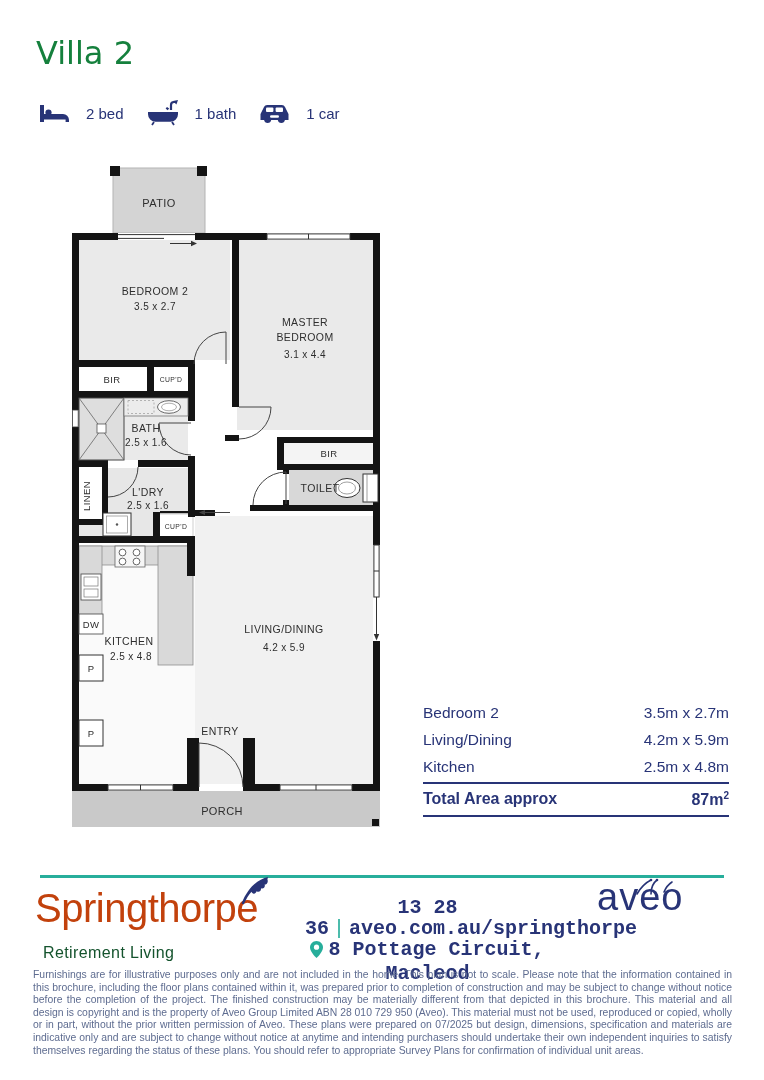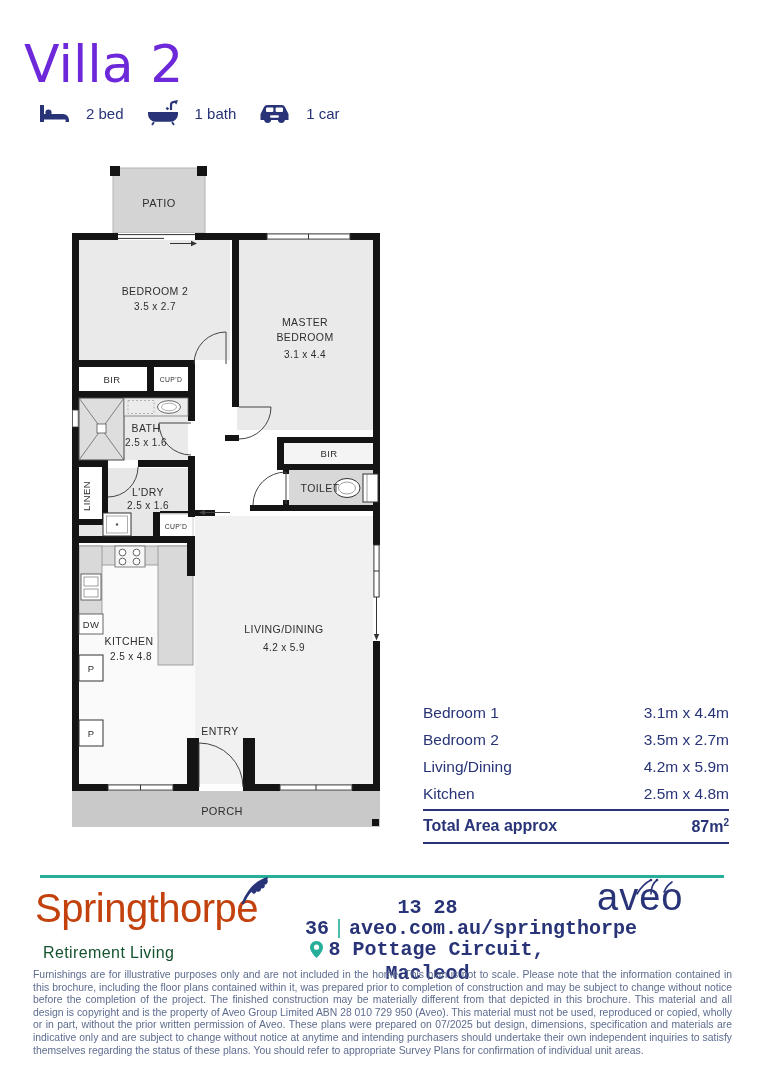--- a/index.html
+++ b/index.html
@@ -1,21 +1,21 @@
 <!DOCTYPE html>
 <html><head>
 <meta charset="utf-8">
 <style>
   html,body{margin:0;padding:0;background:#fff;}
   .page{position:relative;width:764px;height:1080px;background:#ffffff;overflow:hidden;
         font-family:"Liberation Sans",sans-serif;color:#283477;}
   .abs{position:absolute;}
   
-  .title{left:24px;top:34px;font-family:"DejaVu Sans",sans-serif;font-size:52px;
-         color:#6d28d9;letter-spacing:0px;}
+  .title{left:36px;top:34px;font-family:"DejaVu Sans",sans-serif;font-size:32px;
+         color:#15803d;letter-spacing:0px;}
   .features{left:38px;top:100px;display:flex;align-items:center;gap:22px;}
   .feature{display:flex;align-items:center;gap:15px;}
   .feature .flabel{font-size:15px;color:#283477;}
   .ficon svg{display:block;}
   
   .plan{left:72px;top:163px;width:312px;height:665px;}
   .plan text{font-family:"Liberation Sans",sans-serif;fill:#2e2e2e;letter-spacing:.4px;}
   .rl{font-size:10.5px;}
   .rd{font-size:10px;letter-spacing:.2px;}
   .sl{font-size:9.5px;}
@@ -264,24 +264,20 @@
       <text x="19" y="574" class="sl">P</text>
       <text x="212" y="470" class="rl">LIVING/DINING</text>
       <text x="212" y="488" class="rd">4.2 x 5.9</text>
       <text x="148" y="572" class="rl">ENTRY</text>
       <text x="150" y="652" class="pl">PORCH</text>
     </g>
   </svg>
 
   <div class="abs specs">
     <div class="spec-row">
-      <span>Bedroom 1</span>
-      <span>3.1m x 4.4m</span>
-    </div>
-    <div class="spec-row">
       <span>Bedroom 2</span>
       <span>3.5m x 2.7m</span>
     </div>
     <div class="spec-row">
       <span>Living/Dining</span>
       <span>4.2m x 5.9m</span>
     </div>
     <div class="spec-row">
       <span>Kitchen</span>
       <span>2.5m x 4.8m</span>

